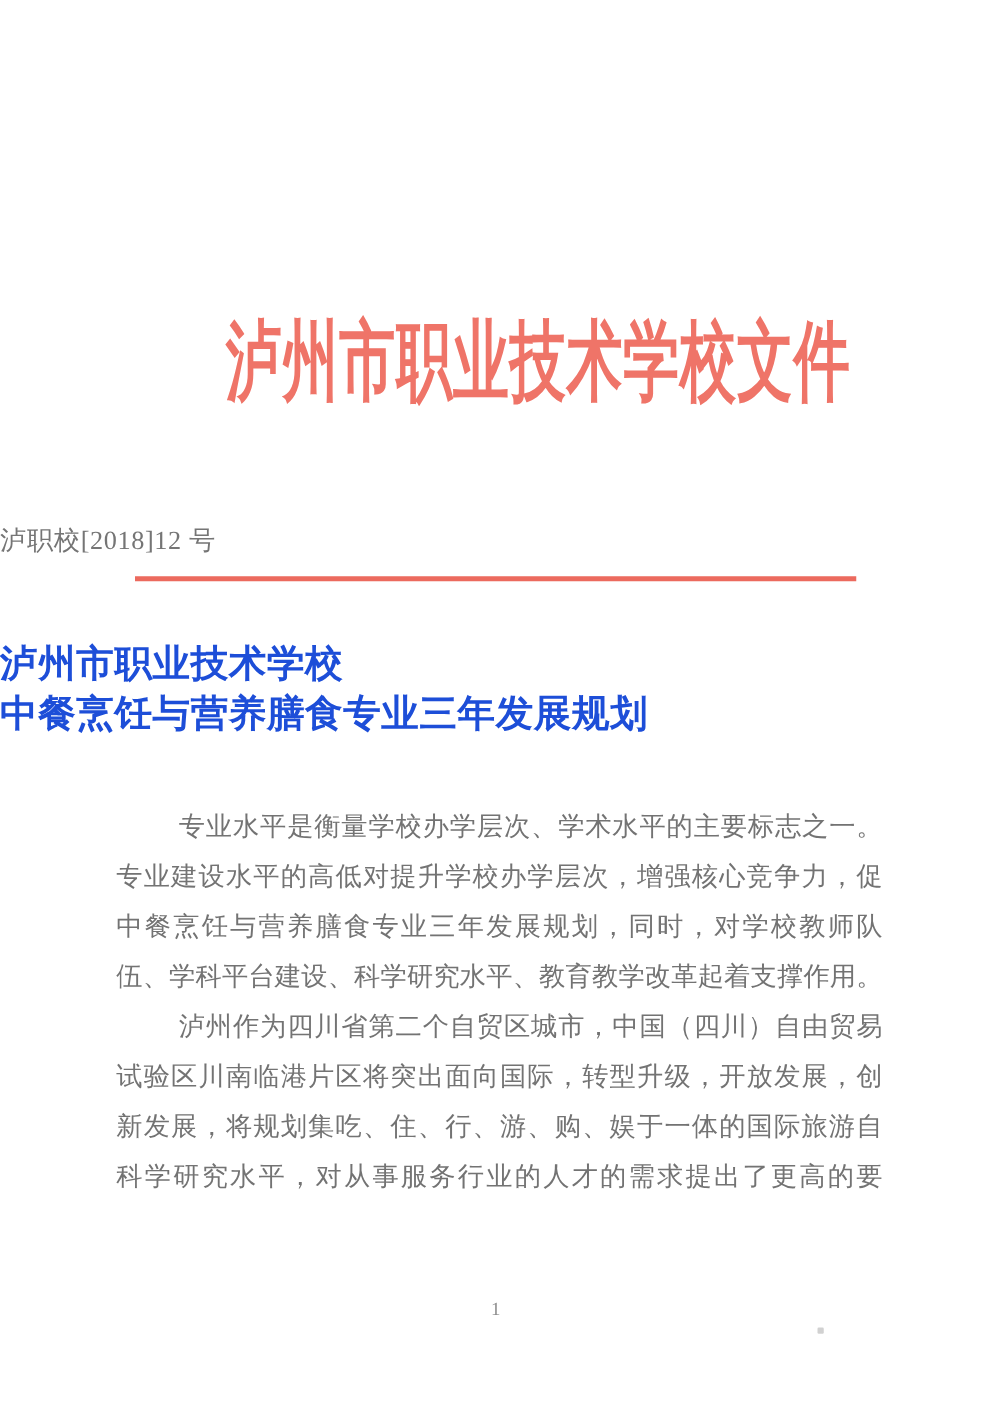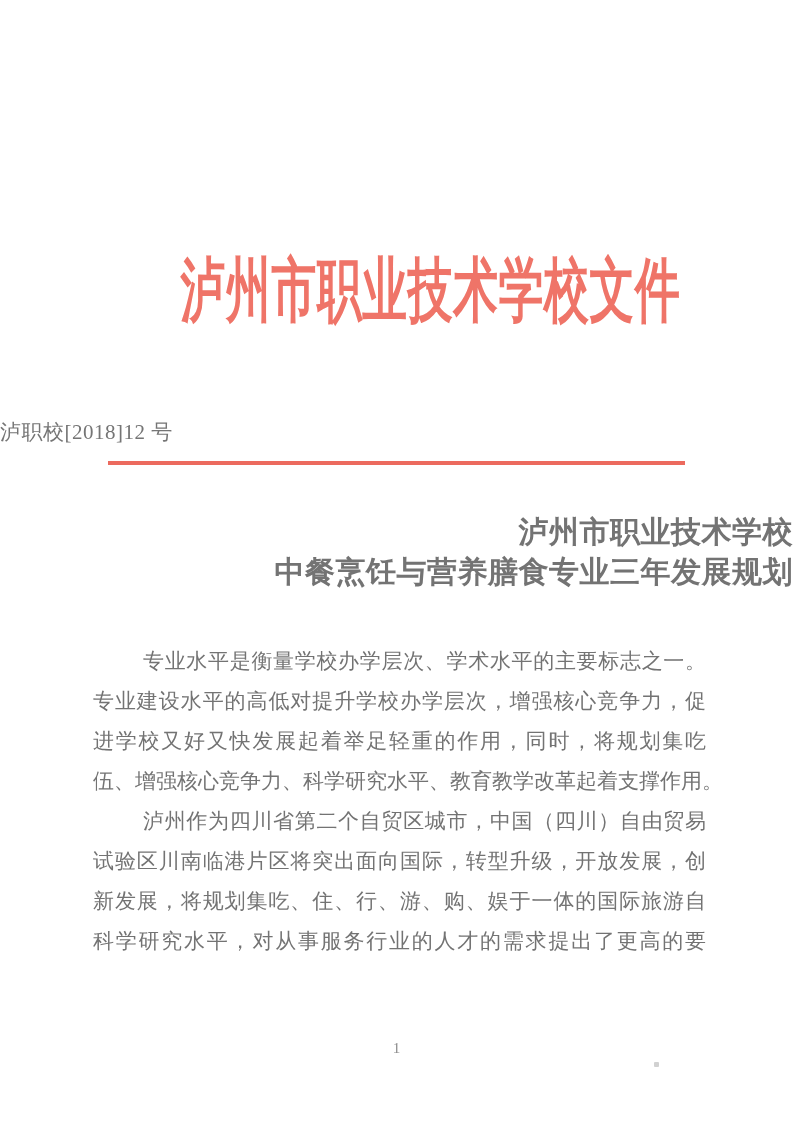--- a/index.html
+++ b/index.html
@@ -55,23 +55,23 @@
     width: 577px;
     height: 4px;
     background: var(--rule-red, #ec6a5e);
   }
   
   .doc-title {
     position: absolute;
     top: 512px;
     left: 0;
     right: 0;
-    text-align: right;
+    text-align: left;
     font-weight: bold;
-    color: #737373;
+    color: #1d4ed8;
   }
   .doc-title-line {
     font-size: 30px;
     line-height: 40px;
     letter-spacing: 0.5px;
   }
   
   .body-text {
     position: absolute;
     top: 641px;
@@ -128,22 +128,22 @@
   <div class="red-rule"></div>
 
   <div class="doc-title">
     <div class="doc-title-line">泸州市职业技术学校</div>
     <div class="doc-title-line">中餐烹饪与营养膳食专业三年发展规划</div>
   </div>
 
   <div class="body-text">
     <div class="line indent">专业水平是衡量学校办学层次、学术水平的主要标志之一。</div>
     <div class="line">专业建设水平的高低对提升学校办学层次，增强核心竞争力，促</div>
-    <div class="line">进学校又好又快发展起着举足轻重的作用，同时，将规划集吃</div>
-    <div class="line">伍、增强核心竞争力、科学研究水平、教育教学改革起着支撑作用。</div>
+    <div class="line">中餐烹饪与营养膳食专业三年发展规划，同时，对学校教师队</div>
+    <div class="line">伍、学科平台建设、科学研究水平、教育教学改革起着支撑作用。</div>
     <div class="line indent">泸州作为四川省第二个自贸区城市，中国（四川）自由贸易</div>
     <div class="line">试验区川南临港片区将突出面向国际，转型升级，开放发展，创</div>
     <div class="line">新发展，将规划集吃、住、行、游、购、娱于一体的国际旅游自</div>
     <div class="line">科学研究水平，对从事服务行业的人才的需求提出了更高的要</div>
   </div>
 
   <div class="page-number">1</div>
 
   <div class="speck"></div>
 

